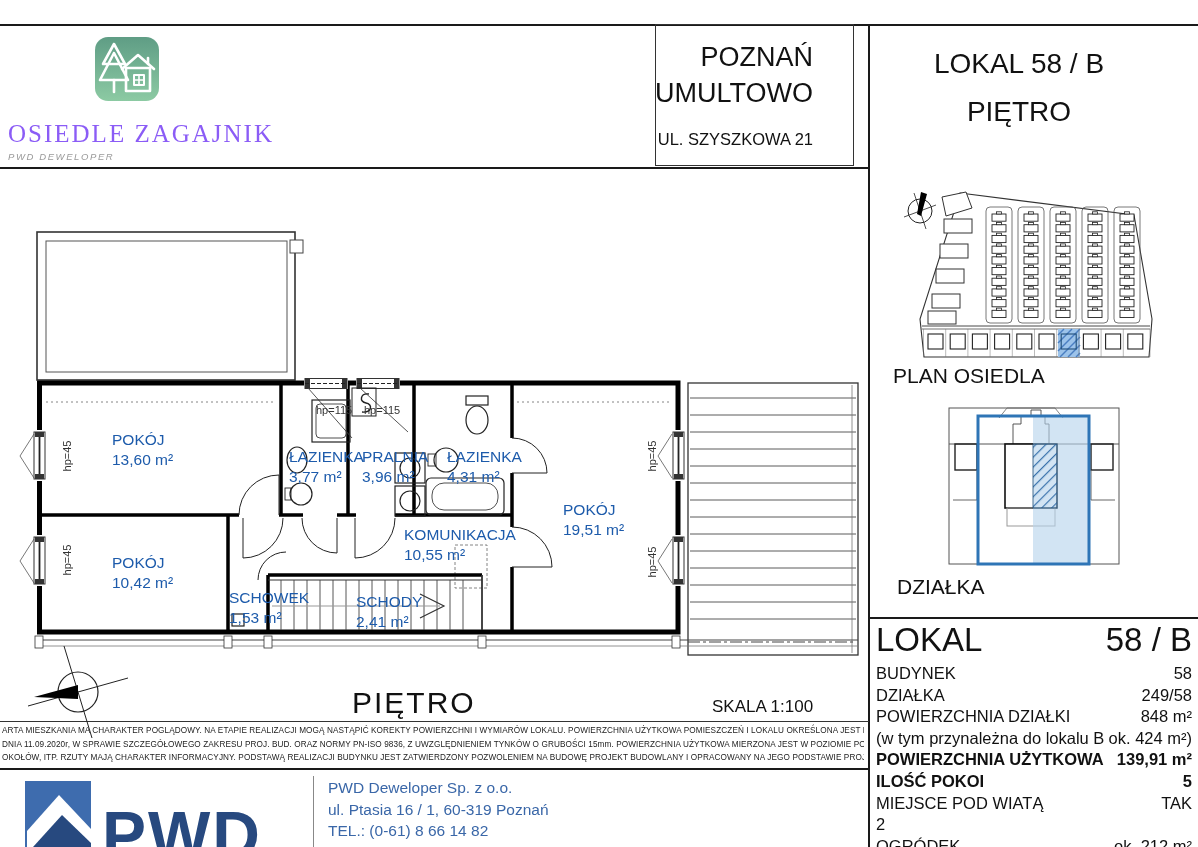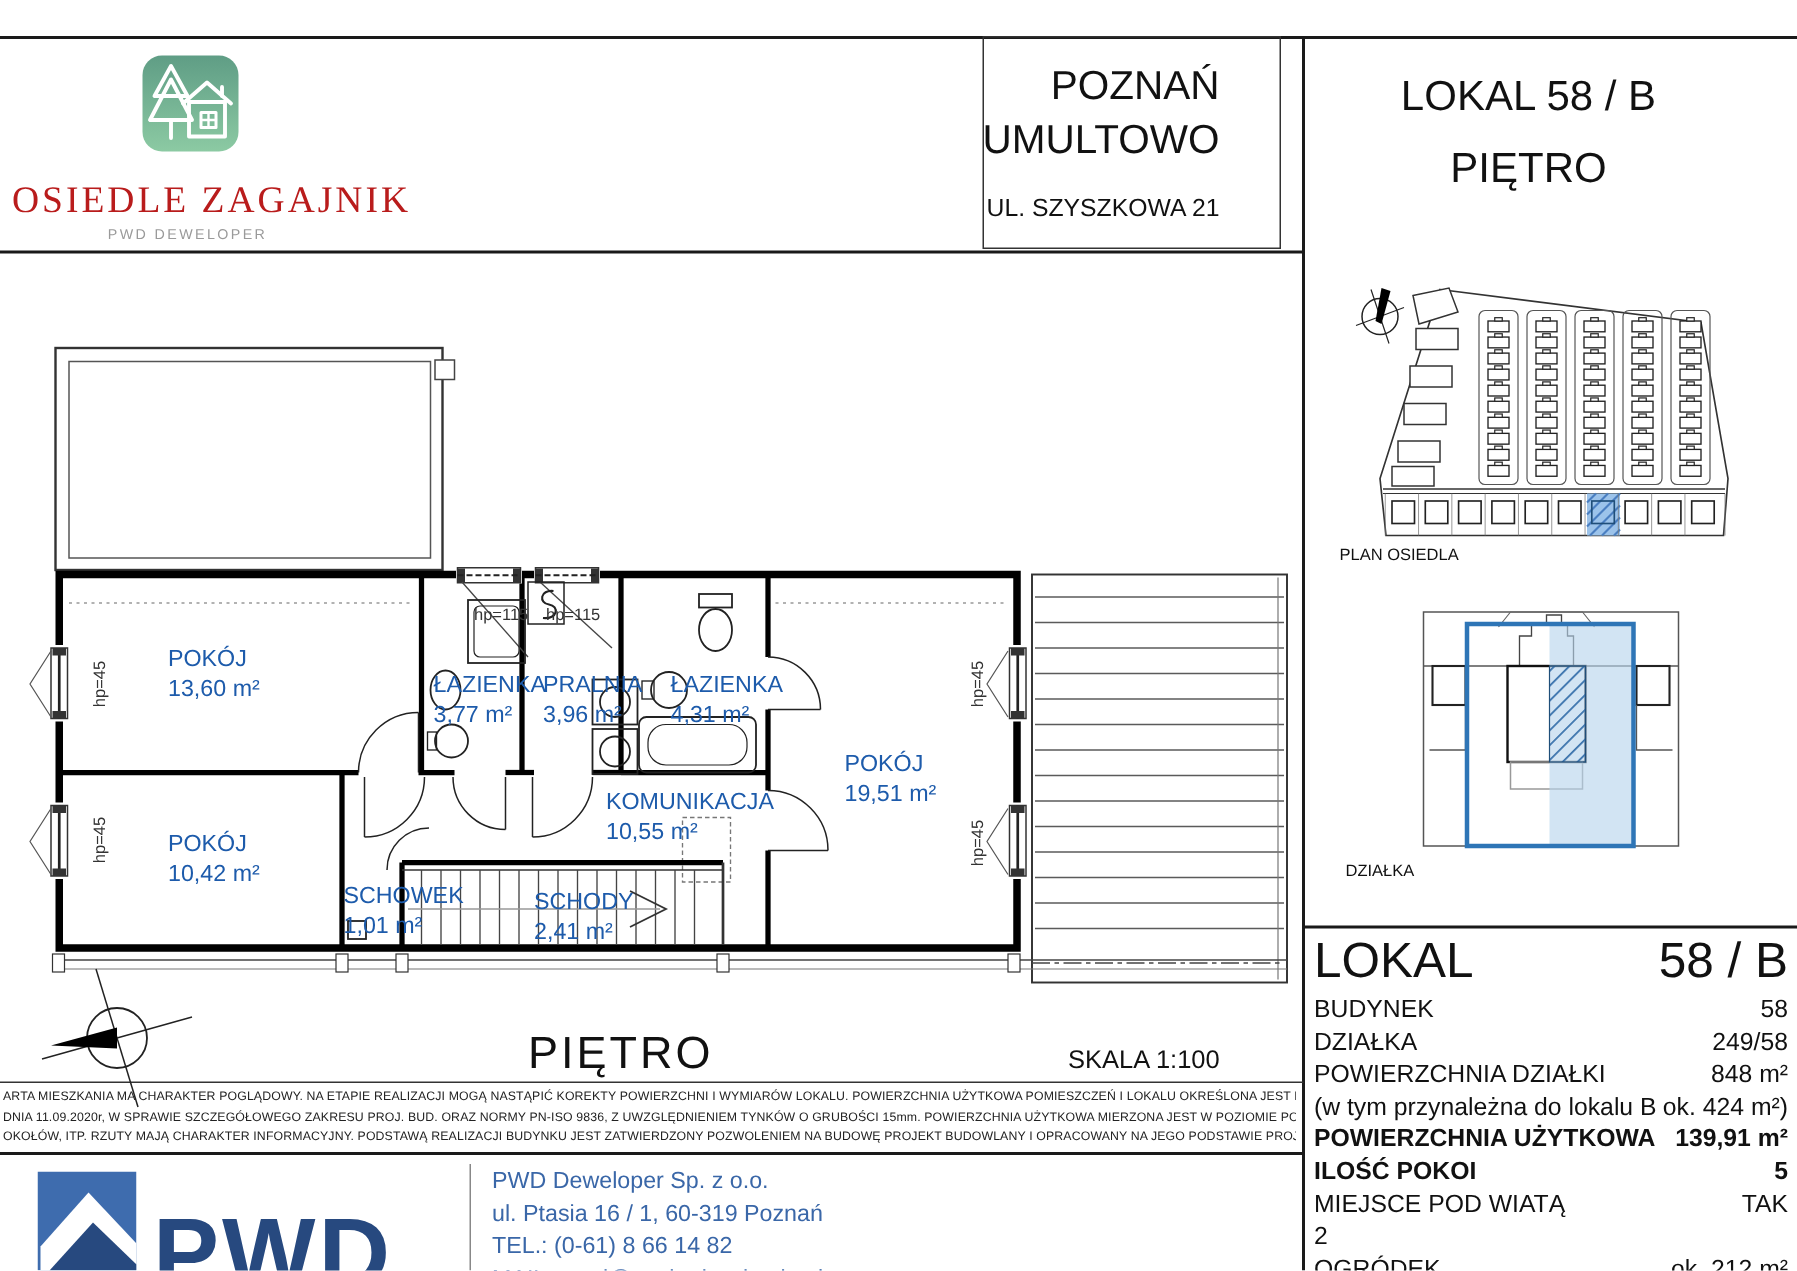--- a/index.html
+++ b/index.html
@@ -8,40 +8,40 @@
     background:#ffffff;color:#111;
     font-family:"Liberation Sans", sans-serif;
     -webkit-font-smoothing:antialiased;
   }
   .abs{position:absolute;}
   .rule{position:absolute;background:#1a1a1a;}
   
   .brand-icon{position:absolute;left:95px;top:37px;width:64px;height:64px;border-radius:13px;
     background:linear-gradient(180deg,#5f9d85 0%,#8ccaa3 100%);}
   .brand-name{position:absolute;left:8px;top:120px;width:240px;text-align:center;
-    font-family:"Liberation Serif", serif;font-size:25px;letter-spacing:2px;color:#b91c1c;white-space:nowrap;}
-  .brand-sub{position:absolute;left:8px;top:151px;width:234px;text-align:center;
-    font-size:9.5px;letter-spacing:1.6px;color:#9a9a9a;white-space:nowrap;}
+    font-family:"Liberation Serif", serif;font-size:25px;letter-spacing:2px;color:#8b5cf6;white-space:nowrap;}
+  .brand-sub{position:absolute;left:8px;top:151px;width:234px;text-align:left;
+    font-size:9.5px;letter-spacing:1.6px;color:#9a9a9a;white-space:nowrap;font-style:italic;}
   .location-box{position:absolute;left:655px;top:24px;width:199px;height:142px;
     border:1.2px solid #333;box-sizing:border-box;display:flex;flex-direction:column;
     align-items:flex-end;justify-content:center;padding-right:40px;gap:6px;}
   .loc-big{font-size:27px;color:#111;line-height:30px;white-space:nowrap;}
   .loc-small{font-size:16.5px;color:#111;margin-top:16px;white-space:nowrap;}
   .unit-head{position:absolute;left:869px;top:40px;width:300px;text-align:center;}
   .unit-head div{font-size:28px;line-height:48px;color:#111;white-space:nowrap;}
   
   .room-label{position:absolute;color:var(--blue,#1d5bab);font-size:15.5px;line-height:20px;white-space:nowrap;}
   .room-label .area{display:block;}
   .hp-h{position:absolute;font-size:11px;color:#333;white-space:nowrap;}
   .hp-rot{position:absolute;font-size:11px;color:#333;white-space:nowrap;
     transform:translate(-50%,-50%) rotate(-90deg);}
   .plan-title{position:absolute;left:352px;top:686px;font-size:30px;letter-spacing:2px;color:#111;white-space:nowrap;}
   .plan-scale{position:absolute;left:712px;top:697px;font-size:17px;color:#111;white-space:nowrap;}
   
-  .panel-label{position:absolute;font-size:11px;color:#111;white-space:nowrap;}
+  .panel-label{position:absolute;font-size:21px;color:#111;white-space:nowrap;}
   .unit-table{position:absolute;left:876px;top:620px;width:316px;}
   .ut-title{display:flex;justify-content:space-between;font-size:33px;line-height:40px;margin-bottom:3px;}
   .ut-row{display:flex;justify-content:space-between;font-size:16.5px;line-height:21.6px;white-space:nowrap;}
   .ut-row.bold{font-weight:bold;}
   
   .disclaimer{position:absolute;left:2px;top:724px;width:862px;overflow:hidden;
     font-size:8.2px;line-height:13.5px;color:#222;letter-spacing:0.1px;}
   .disclaimer div{white-space:nowrap;}
   
   .pwd-mark{position:absolute;left:25px;top:781px;width:66px;height:66px;}
@@ -295,21 +295,21 @@
 <div class="room-label" style="left:404px;top:525px;">
   <span>KOMUNIKACJA</span>
   <span class="area">10,55 m²</span>
 </div>
 <div class="room-label" style="left:112px;top:553px;">
   <span>POKÓJ</span>
   <span class="area">10,42 m²</span>
 </div>
 <div class="room-label" style="left:229px;top:588px;">
   <span>SCHOWEK</span>
-  <span class="area">1,01 m²</span>
+  <span class="area">1,53 m²</span>
 </div>
 <div class="room-label" style="left:356px;top:592px;">
   <span>SCHODY</span>
   <span class="area">2,41 m²</span>
 </div>
 
 <div class="hp-rot" style="left:67px;top:456px;">hp=45</div>
 <div class="hp-rot" style="left:67px;top:560px;">hp=45</div>
 <div class="hp-rot" style="left:652px;top:456px;">hp=45</div>
 <div class="hp-rot" style="left:652px;top:562px;">hp=45</div>

